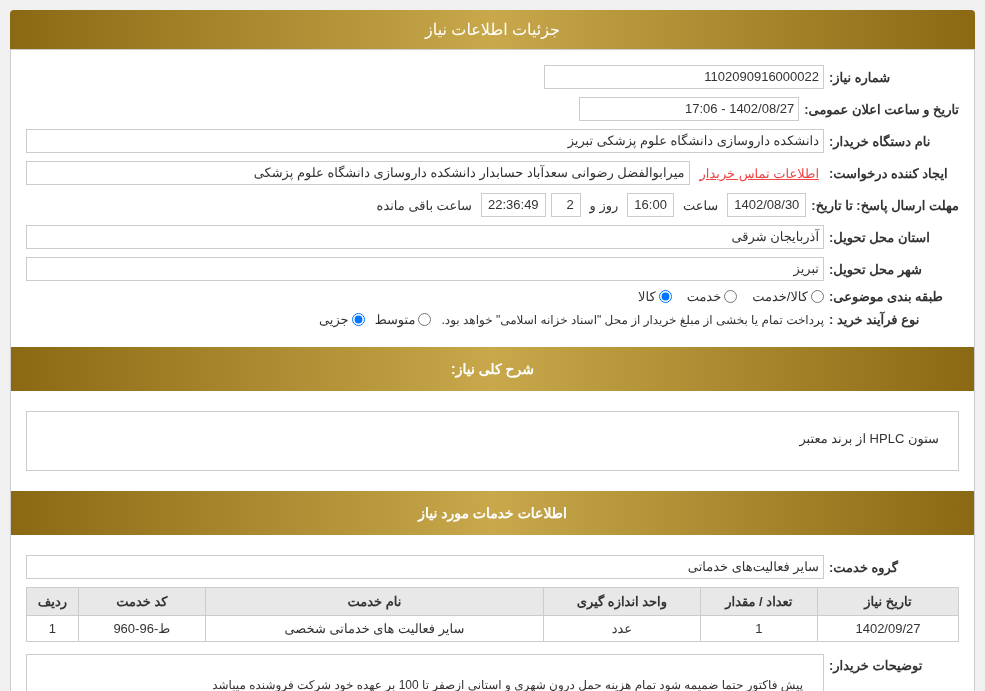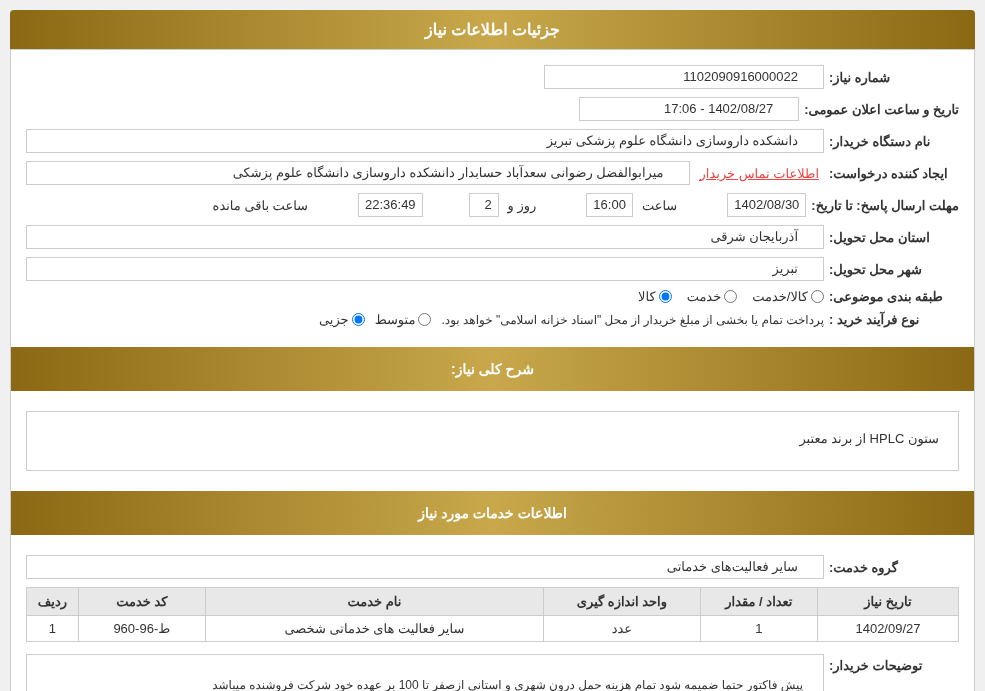--- a/index.html
+++ b/index.html
@@ -15,21 +15,21 @@
       min-height: 691px;
       background: #f0f0f0;
       padding: 10px;
     }
     .header-bar {
       background: linear-gradient(to left, #8b6914, #c8a84b, #8b6914);
       color: white;
       text-align: center;
       padding: 10px 33px;
       font-size: 16px;
-      font-weight: bold;
+      font-weight: normal;
       border-radius: 4px 4px 0 0;
       margin-bottom: 0;
     }
     .main-content {
       background: white;
       border: 1px solid #ccc;
       padding: 15px;
     }
     .info-row {
       display: flex;
@@ -39,37 +39,36 @@
     }
     .label-cell {
       color: #333;
       font-weight: bold;
       white-space: nowrap;
       min-width: 130px;
       text-align: left;
     }
     .value-box {
       border: 1px solid #ccc;
-      padding: 3px 25px;
+      padding: 3px 4px;
       background: white;
       min-height: 24px;
       flex: 1;
     }
     .link-text {
       color: #ef4444;
       text-decoration: underline;
       cursor: pointer;
     }
     .small-box {
       border: 1px solid #ccc;
       padding: 3px 6px;
       background: white;
       min-height: 24px;
       white-space: nowrap;
-      margin-left: 41px;
     }
     .section-divider {
       background: linear-gradient(to left, #8b6914, #c8a84b, #8b6914);
       color: white;
       text-align: center;
       padding: 14px 20px;
       font-size: 14px;
       font-weight: bold;
       margin: 20px -15px;
       padding-left: 15px;

